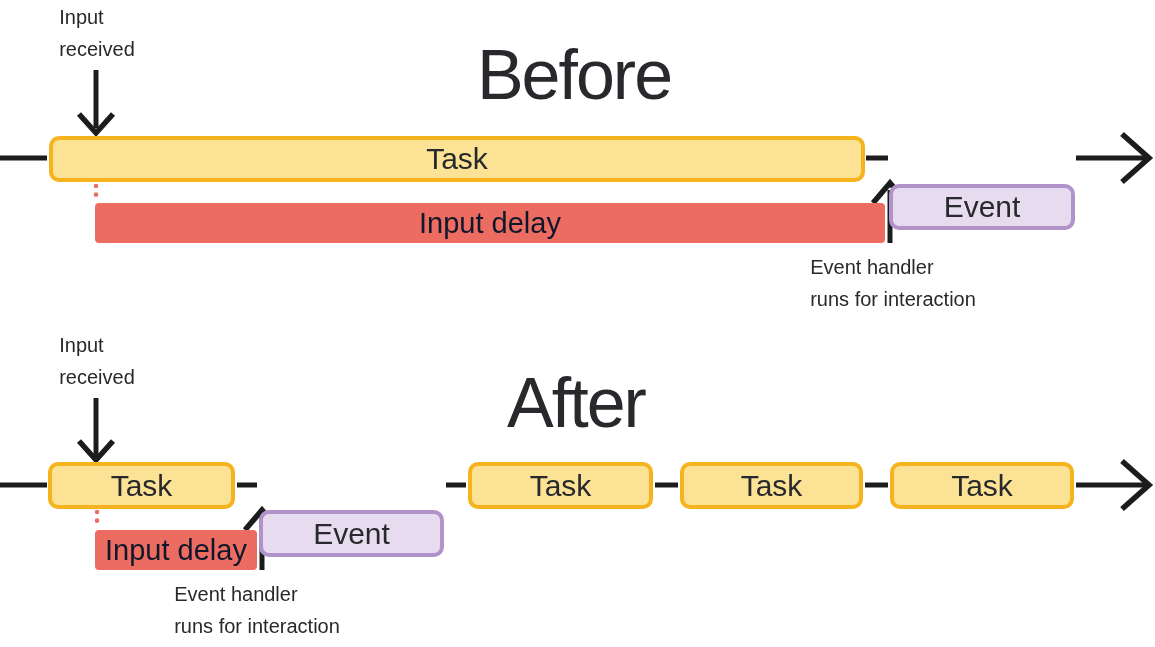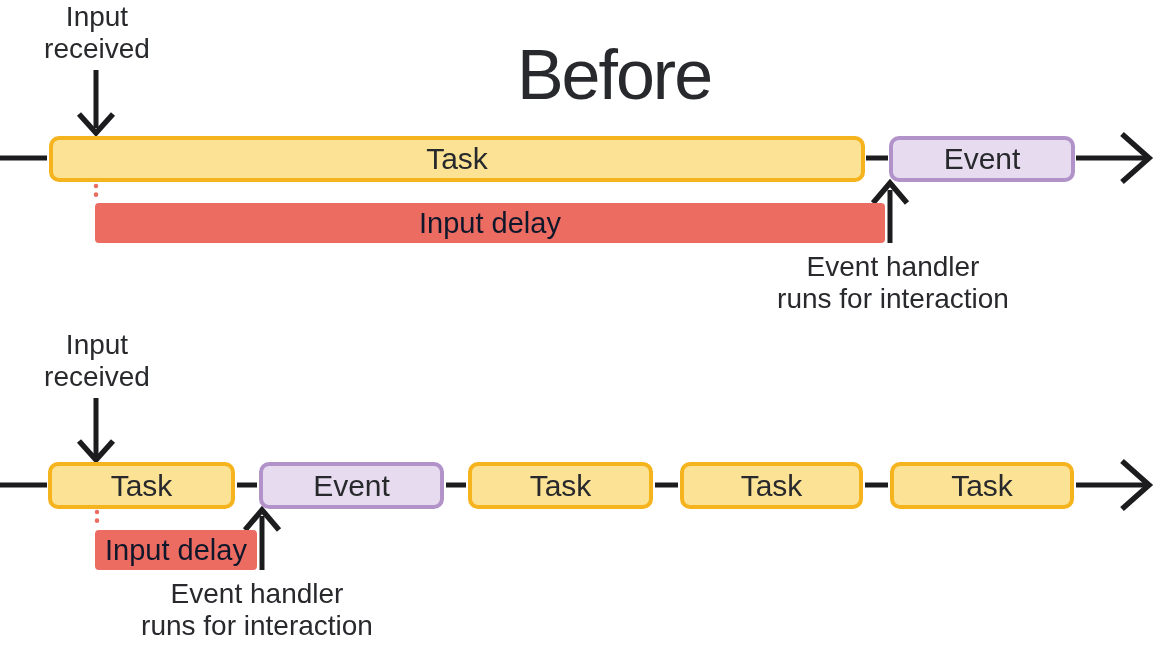--- a/index.html
+++ b/index.html
@@ -3,37 +3,37 @@
 <meta charset="utf-8">
 <style>
   html,body{margin:0;padding:0;background:#ffffff;}
   .canvas{
     position:relative;width:1155px;height:647px;background:#ffffff;overflow:hidden;
     font-family:"Liberation Sans", sans-serif;color:var(--text,#28292C);
   }
   .overlay{position:absolute;left:0;top:0;width:1155px;height:647px;pointer-events:none;}
   .title{
     position:absolute;transform:translateX(-50%);white-space:nowrap;
-    font-size:70px;line-height:70px;letter-spacing:-2px;font-weight:400;color:var(--text);margin-left:40px;
+    font-size:70px;line-height:70px;letter-spacing:-2px;font-weight:400;color:var(--text);
   }
   .bar{
     position:absolute;box-sizing:border-box;border-radius:10px;
     display:flex;align-items:center;justify-content:center;
     font-size:30px;color:var(--text);
   }
   .bar.task{background:var(--task-fill);border:4px solid var(--task-border);}
-  .bar.event{background:var(--event-fill);border:4px solid var(--event-border);}
+  .bar.event{background:var(--event-fill);border:4px solid var(--event-border);margin-top:48px;}
   .delay{
     position:absolute;background:var(--delay-fill);border-radius:4px;
     display:flex;align-items:center;justify-content:center;
     font-size:29px;color:#0f172a;white-space:nowrap;
   }
   .note{
-    position:absolute;transform:translateX(-50%);text-align:center;
-    font-size:28px;line-height:32px;color:var(--text);white-space:nowrap;
+    position:absolute;transform:translateX(-50%);text-align:left;
+    font-size:20px;line-height:32px;color:var(--text);white-space:nowrap;
   }
   .note .line{display:block;}
   svg .ink{stroke:var(--ink,#1C1C1E);stroke-width:5;fill:none;}
   svg .head{stroke:var(--ink,#1C1C1E);stroke-width:5.5;fill:none;stroke-linejoin:miter;}
   svg .dots{stroke:var(--delay-fill,#ED6C62);stroke-width:4.5;fill:none;stroke-linecap:round;stroke-dasharray:0.1 8.5;}
 </style>
 </head>
 <body>
 
 <div class="canvas">
@@ -81,20 +81,21 @@
 
   <div class="delay" style="left:95px;top:203px;width:790px;height:40px">
     <span>Input delay</span>
   </div>
 
   <div class="note" style="left:893px;top:251px">
     <span class="line">Event handler</span>
     <span class="line">runs for interaction</span>
   </div>
 
+  <div class="title" style="left:576px;top:368px">After</div>
 
   <div class="note" style="left:97px;top:329px">
     <span class="line">Input</span>
     <span class="line">received</span>
   </div>
 
   <div class="bar task" style="left:48px;top:462px;width:187px;height:47px">
     <span>Task</span>
   </div>
   <div class="bar event" style="left:259px;top:462px;width:185px;height:47px">

